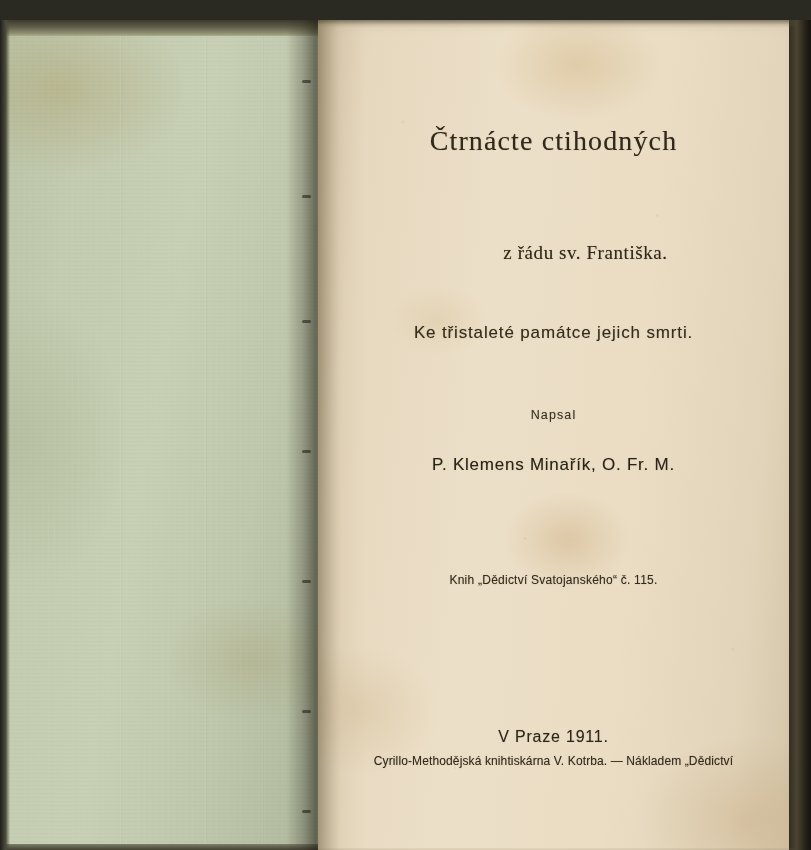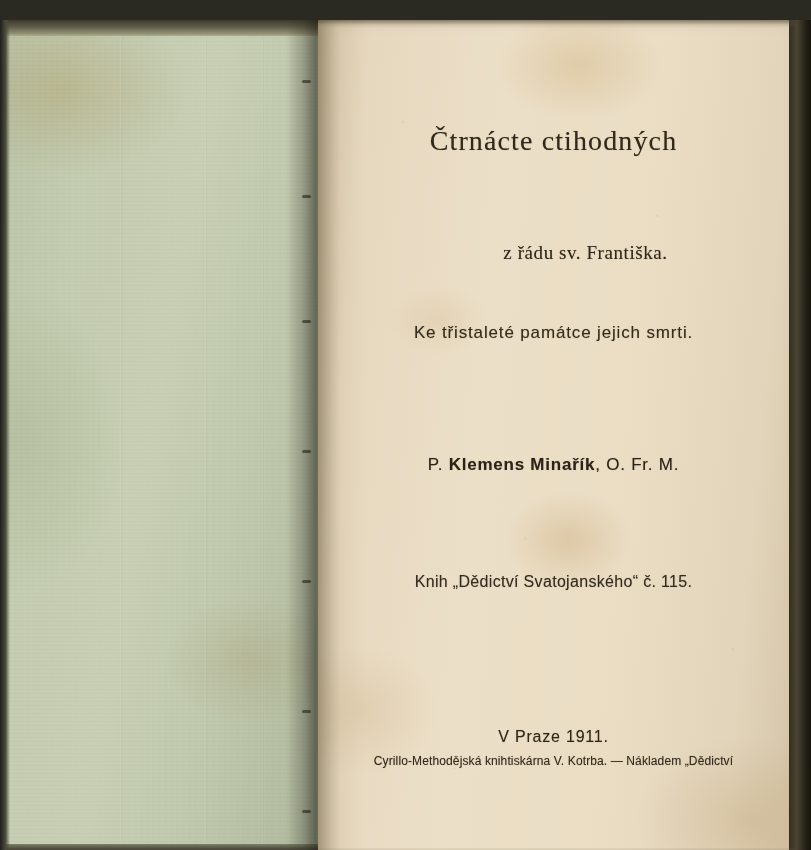--- a/index.html
+++ b/index.html
@@ -189,25 +189,25 @@
     color: #3a3123;
     font-family: "Liberation Sans", sans-serif;
   }
   #author {
     top: 435px;
     font-size: 17px;
     letter-spacing: 0.045em;
     color: #2a2317;
     font-family: "Liberation Sans", sans-serif;
   }
-  #author .strong { font-weight: 700; }
+  #author .strong { font-weight: 400; }
 
   #series-line1 {
     top: 553px;
-    font-size: 16px;
+    font-size: 12px;
     letter-spacing: 0.02em;
     color: #332b1d;
     font-family: "Liberation Sans", sans-serif;
     text-align: center;
   }
   #series-line2 {
     top: 572px;
     font-size: 11.5px;
     letter-spacing: 0.02em;
     color: #332b1d;
@@ -283,20 +283,21 @@
   <div id="right-page">
     <div class="speckles"></div>
 
     <div class="ink" id="title-line1">Čtrnácte ctihodných</div>
 
 
     <div class="ink" id="title-sub">z řádu sv. Františka.</div>
 
     <div class="ink" id="occasion">Ke třistaleté památce jejich smrti.</div>
 
+    <div class="ink" id="byline-label">Napsal</div>
 
     <div class="ink" id="author">
       <span>P. </span><span class="strong">Klemens Minařík</span><span>, O. Fr. M.</span>
     </div>
 
     <div class="ink" id="series-line1">Knih „Dědictví Svatojanského“ č. 115.</div>
 
 
     <div class="ink" id="place-year">V Praze 1911.</div>
 

